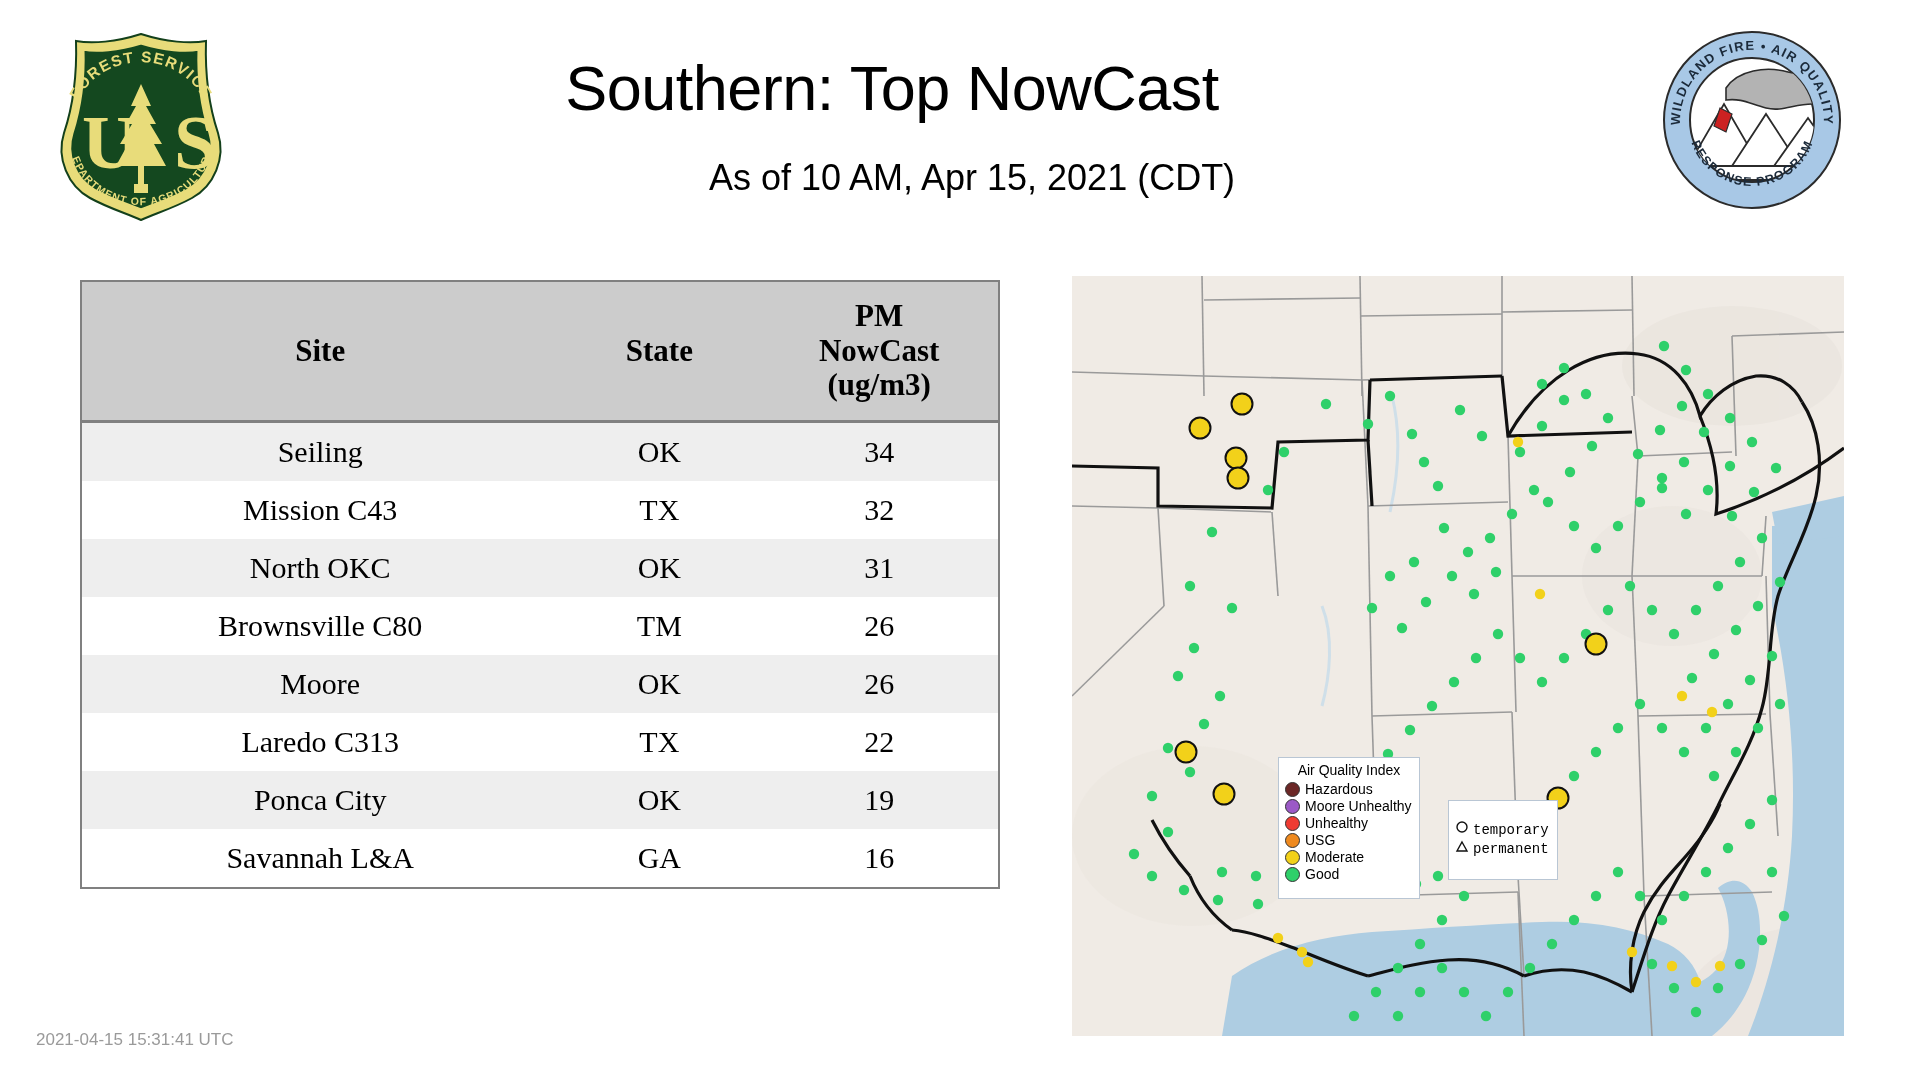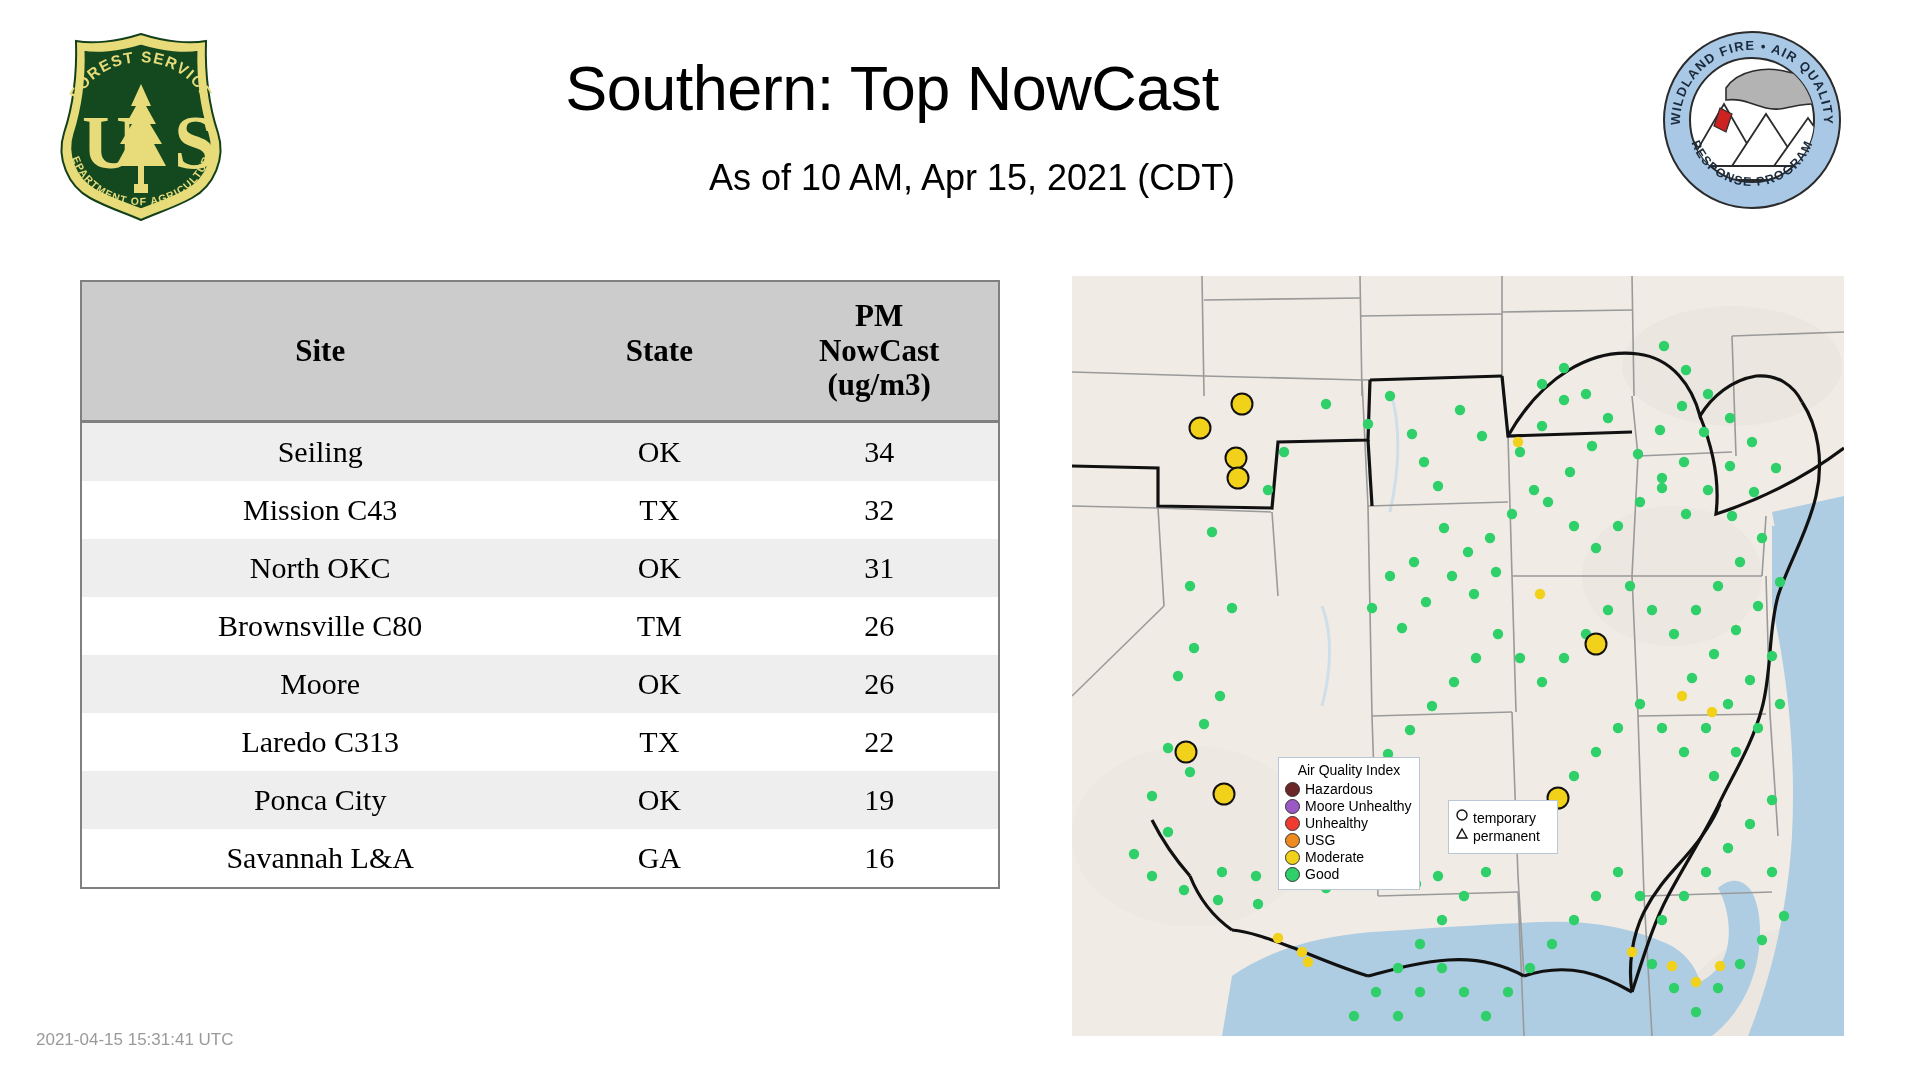--- a/index.html
+++ b/index.html
@@ -59,28 +59,28 @@
   #map{
     position:absolute;left:1072px;top:276px;width:772px;height:760px;
     background:#f0ece7;overflow:hidden;
   }
   #map svg{display:block;}
 
   .legend-box{
     position:absolute;background:#ffffff;border:1px solid #b9c6d4;
     font-family:"Liberation Sans","DejaVu Sans",sans-serif;color:#000;
   }
-  #aqi-legend{left:1278px;top:757px;width:128px;padding:4px 6px 6px 6px;}
+  #aqi-legend{left:1278px;top:757px;width:128px;padding:4px 6px 15px 6px;}
   #aqi-legend .lg-title{font-size:14px;text-align:center;margin-bottom:3px;}
   #aqi-legend .lg-row{display:flex;align-items:center;font-size:14px;line-height:17px;}
   #aqi-legend .swatch{
     width:13px;height:13px;border-radius:50%;border:1px solid #333;
     margin-right:5px;flex:0 0 auto;
   }
-  #sym-legend{left:1448px;top:800px;width:98px;padding:8px 5px;}
+  #sym-legend{left:1448px;top:800px;width:98px;padding:20px 5px;font-family:Liberation Mono, monospace;}
   #sym-legend .sy-row{display:flex;align-items:center;font-size:14px;line-height:17px;}
   #sym-legend .sy-ico{width:16px;margin-right:3px;flex:0 0 auto;text-align:center;}
 </style>
 </head>
 <body>
 
 <div id="fs-logo">
   <svg viewBox="0 0 190 195" width="190" height="195" aria-hidden="true">
     <defs>
       <path id="arcTop" d="M 30 78 A 68 62 0 0 1 160 78" fill="none"></path>

